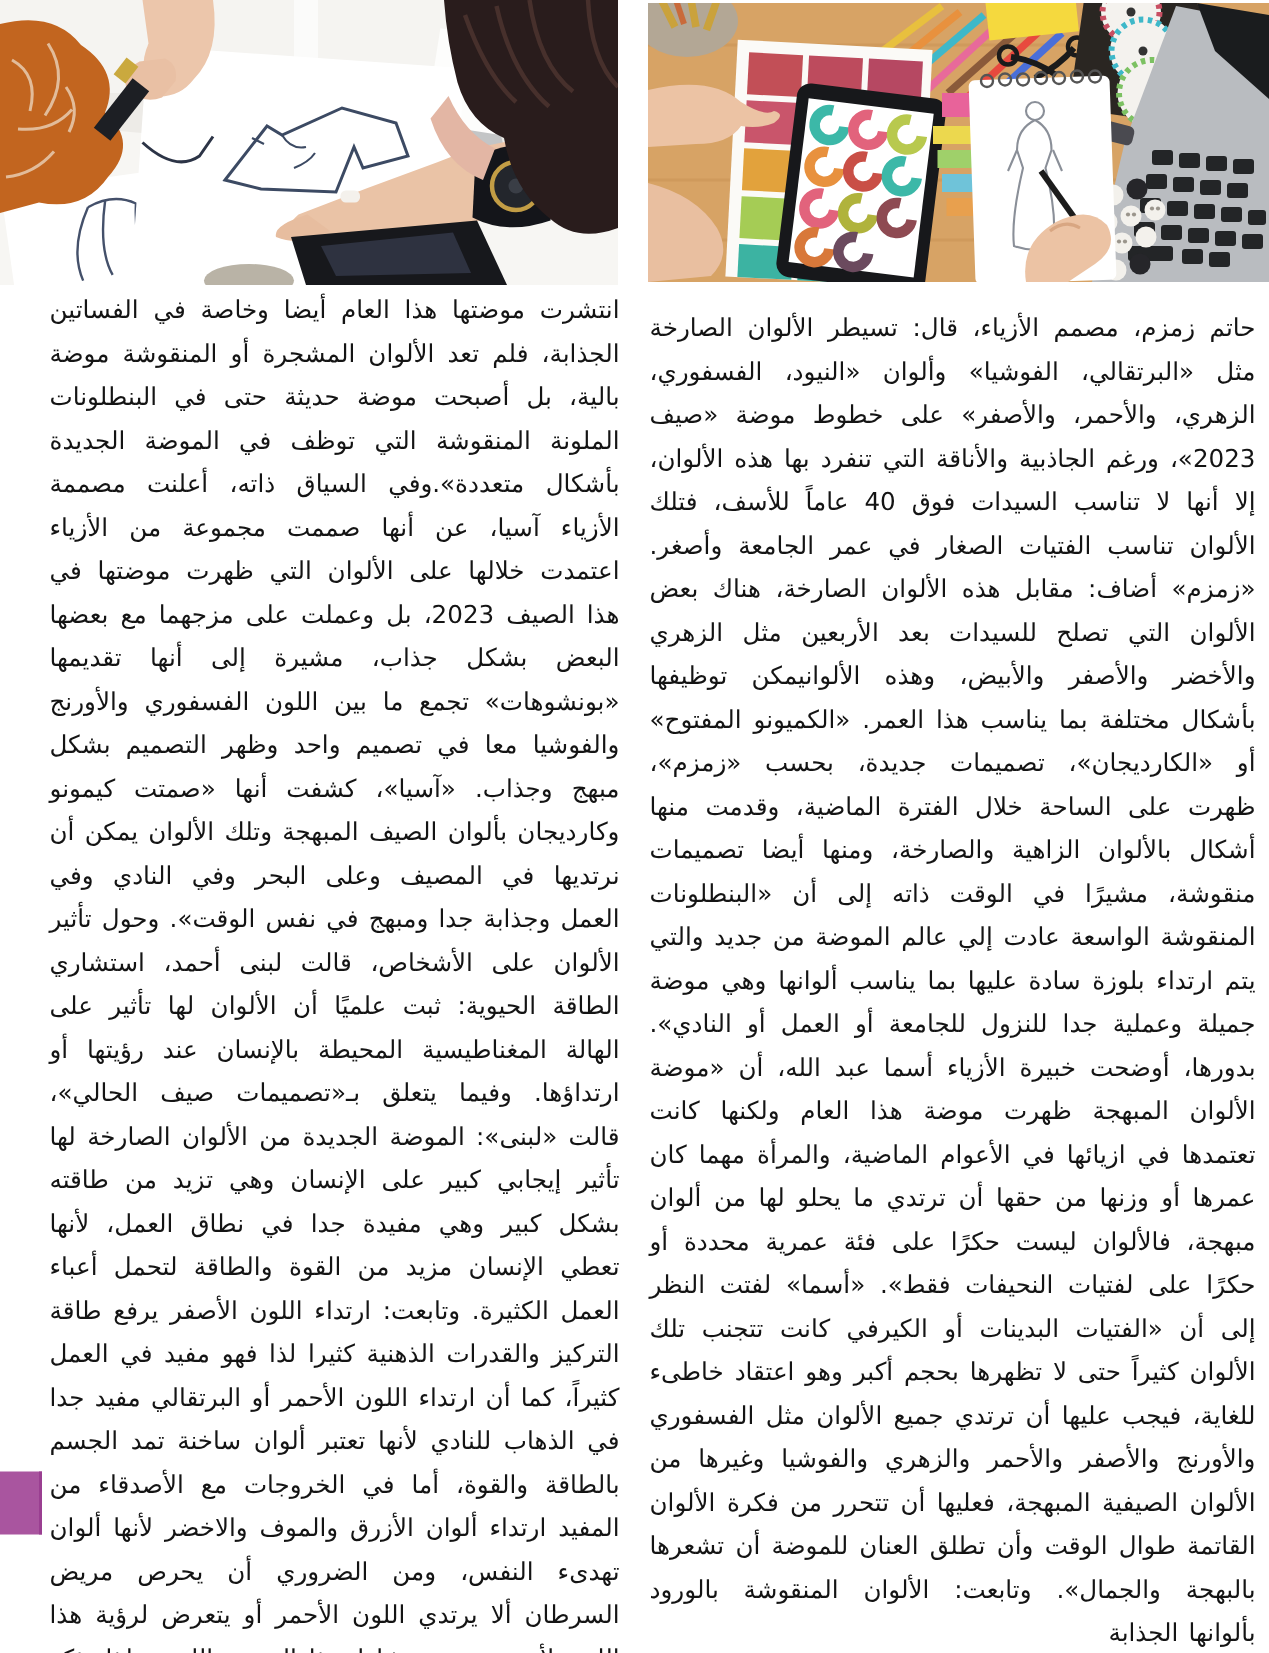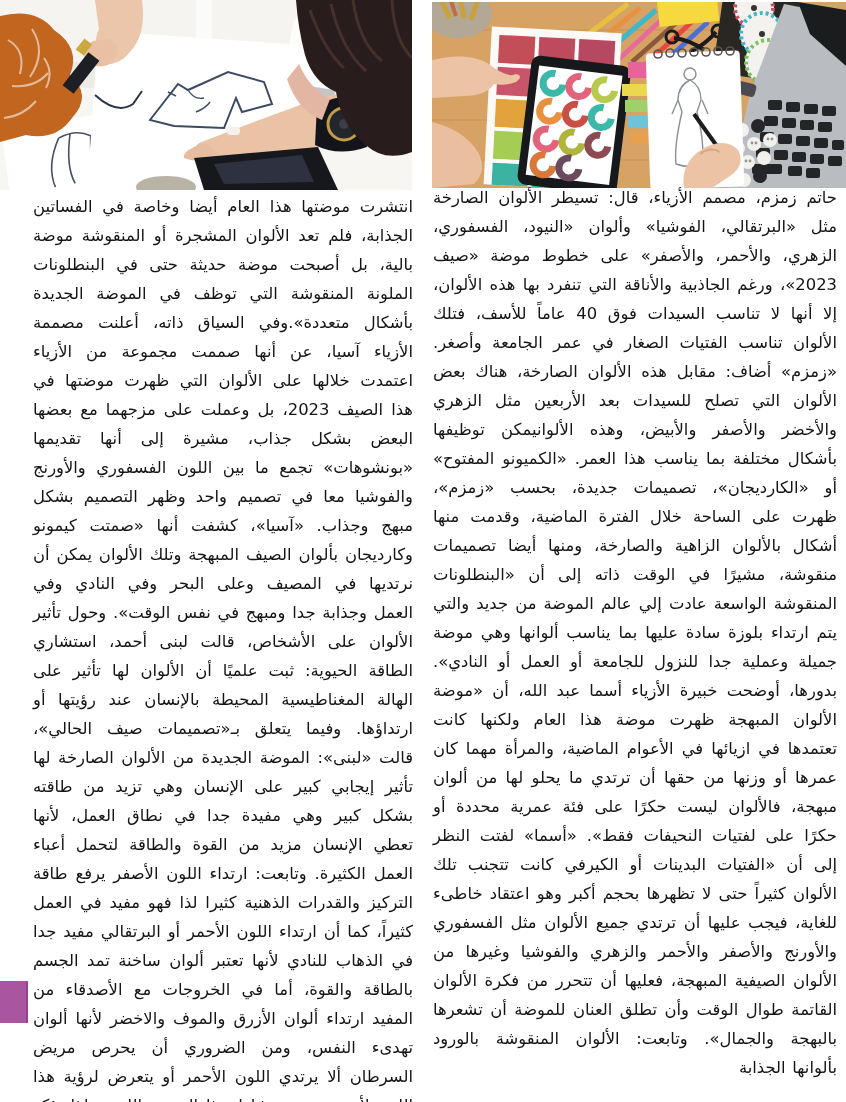--- a/index.html
+++ b/index.html
@@ -16,21 +16,21 @@
   .photo-right{left:432px;top:2px;width:414px;height:186px;}
   .col{
     position:absolute;
     direction:rtl;
     text-align:justify;
     color:#141414;
     font-size:16.4px;
     line-height:29px;
     word-spacing:1.5px;
   }
-  .col-first{left:433px;top:183px;width:404px;}
+  .col-first{left:433px;top:204px;width:404px;}
   .col-second{left:33px;top:192px;width:380px;}
   .accent-square{
     position:absolute;
     left:0;top:981px;
     width:26px;height:42px;
     background:#a9559f;
     border-right:2px solid #9a3f91;
   }
 </style>
 </head>

